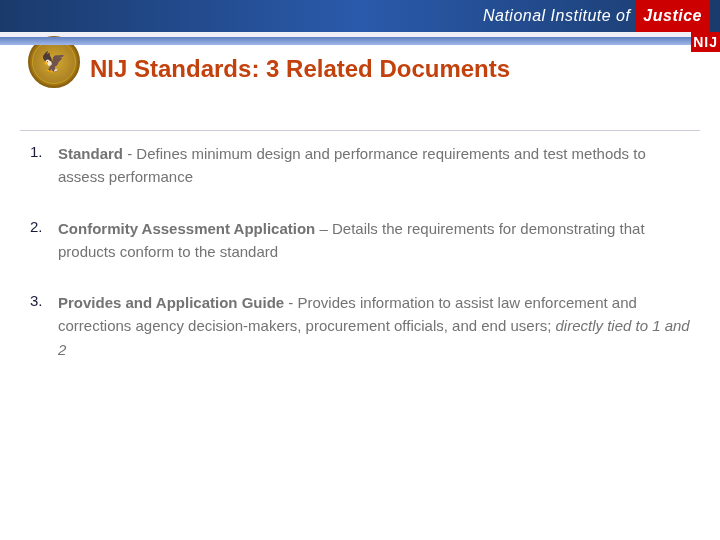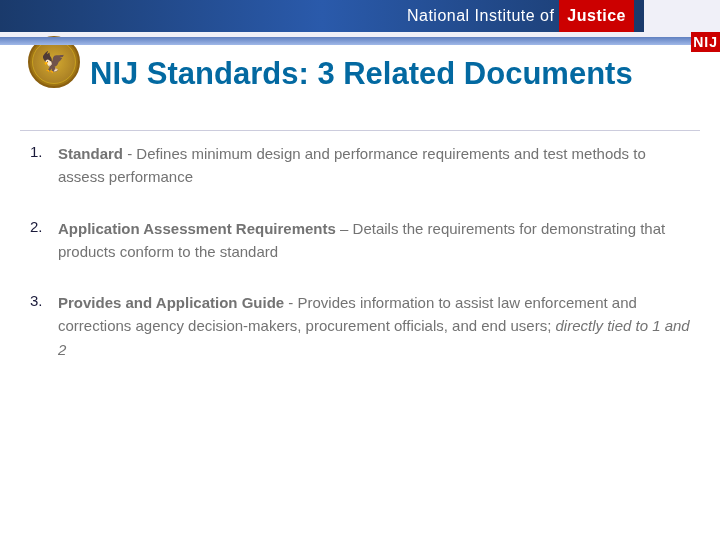--- a/index.html
+++ b/index.html
@@ -17,27 +17,28 @@
       height: 540px;
       position: relative;
       background: #f0f0f8;
     }
 
     
     .header {
       position: absolute;
       top: 0;
       left: 0;
-      width: 644px;
+      width: 720px;
       height: 32px;
       background: linear-gradient(to right, #1a3a6b, #2a5aab, #1a3a6b);
       display: flex;
       align-items: center;
       justify-content: flex-end;
       padding-right: 0;
+      font-style: italic;
     }
 
     .header-title {
       color: white;
       font-size: 16px;
       font-weight: normal;
       letter-spacing: 0.5px;
       padding-right: 10px;
     }
 
@@ -98,23 +99,23 @@
 
     
     .title-section {
       position: absolute;
       top: 55px;
       left: 90px;
       right: 20px;
     }
 
     .main-title {
-      font-size: 31px;
-      font-weight: bold;
-      color: #0369a1;
+      font-size: 24px;
+      font-weight: bold;
+      color: #c2410c;
       line-height: 1.2;
     }
 
     
     .divider {
       position: absolute;
       top: 130px;
       left: 20px;
       right: 20px;
       height: 1px;
@@ -230,21 +231,21 @@
       <span class="list-text">
         <span class="bold-term">Standard</span>
         <span> - </span>
         <span>Defines minimum design and performance requirements and test methods to assess performance</span>
       </span>
     </div>
 
     <div class="list-item">
       <span class="list-number">2.</span>
       <span class="list-text">
-        <span class="bold-term">Application Assessment Requirements</span>
+        <span class="bold-term">Conformity Assessment Application</span>
         <span> – </span>
         <span>Details the requirements for demonstrating that products conform to the standard</span>
       </span>
     </div>
 
     <div class="list-item">
       <span class="list-number">3.</span>
       <span class="list-text">
         <span class="bold-term">Provides and Application Guide</span>
         <span> - </span>

